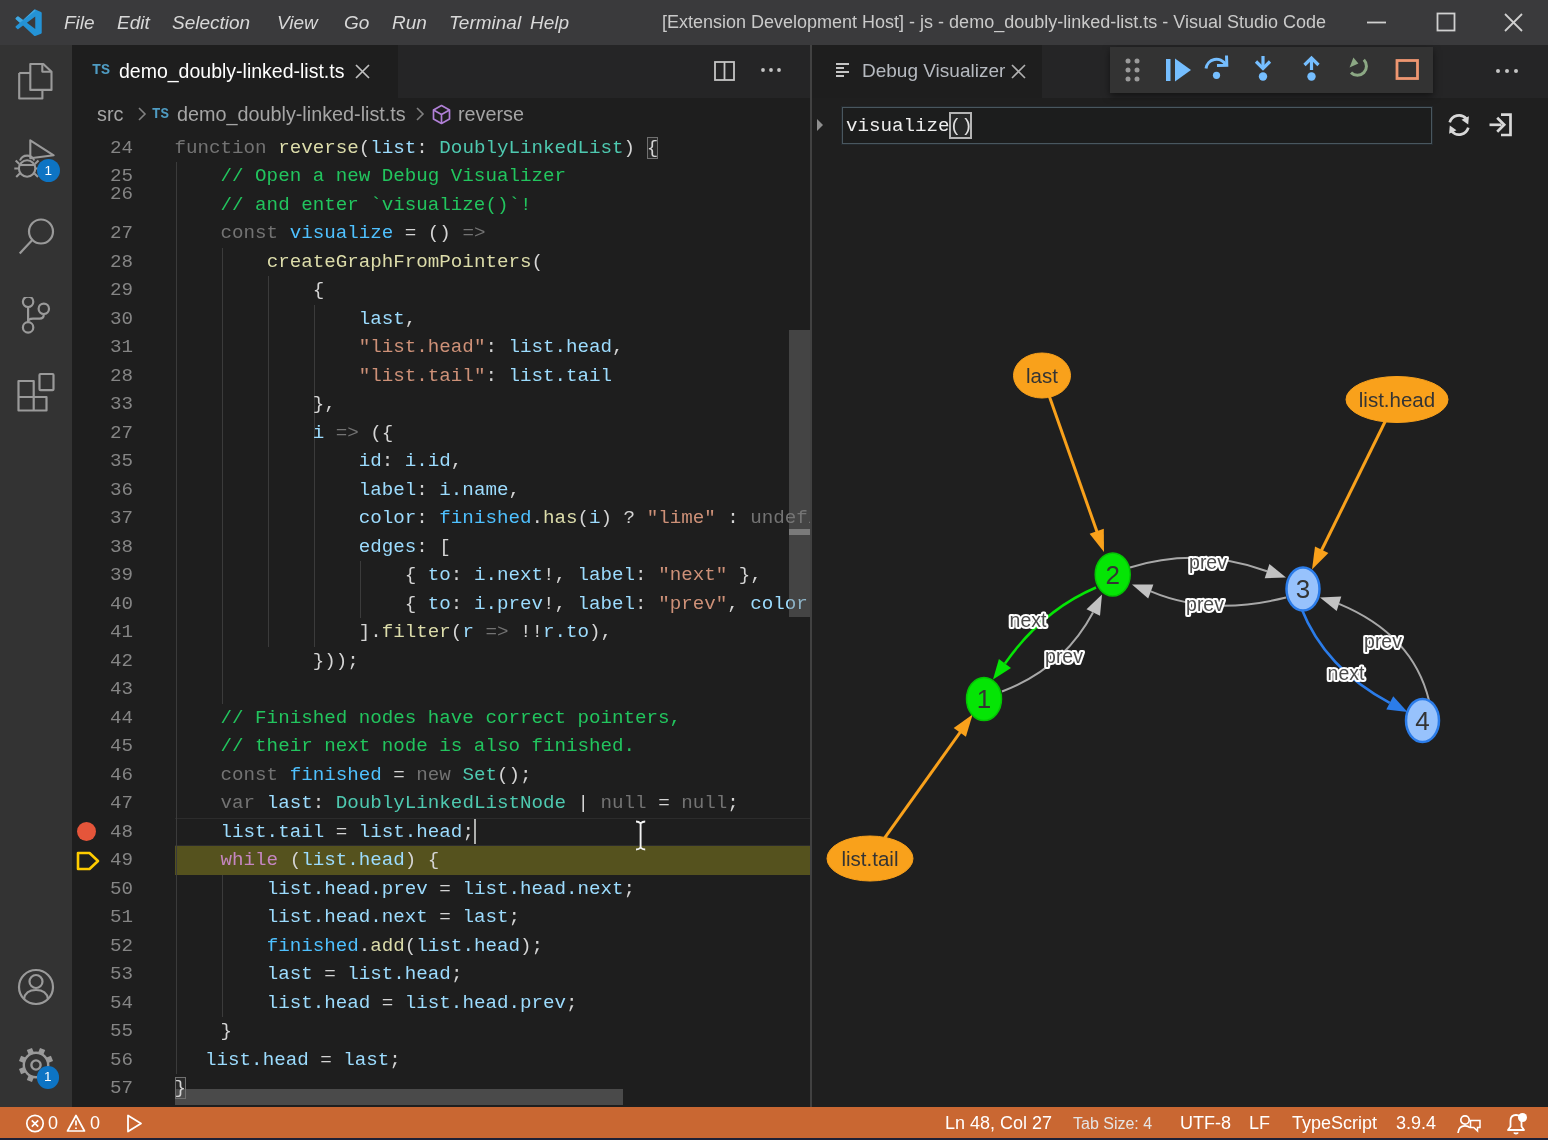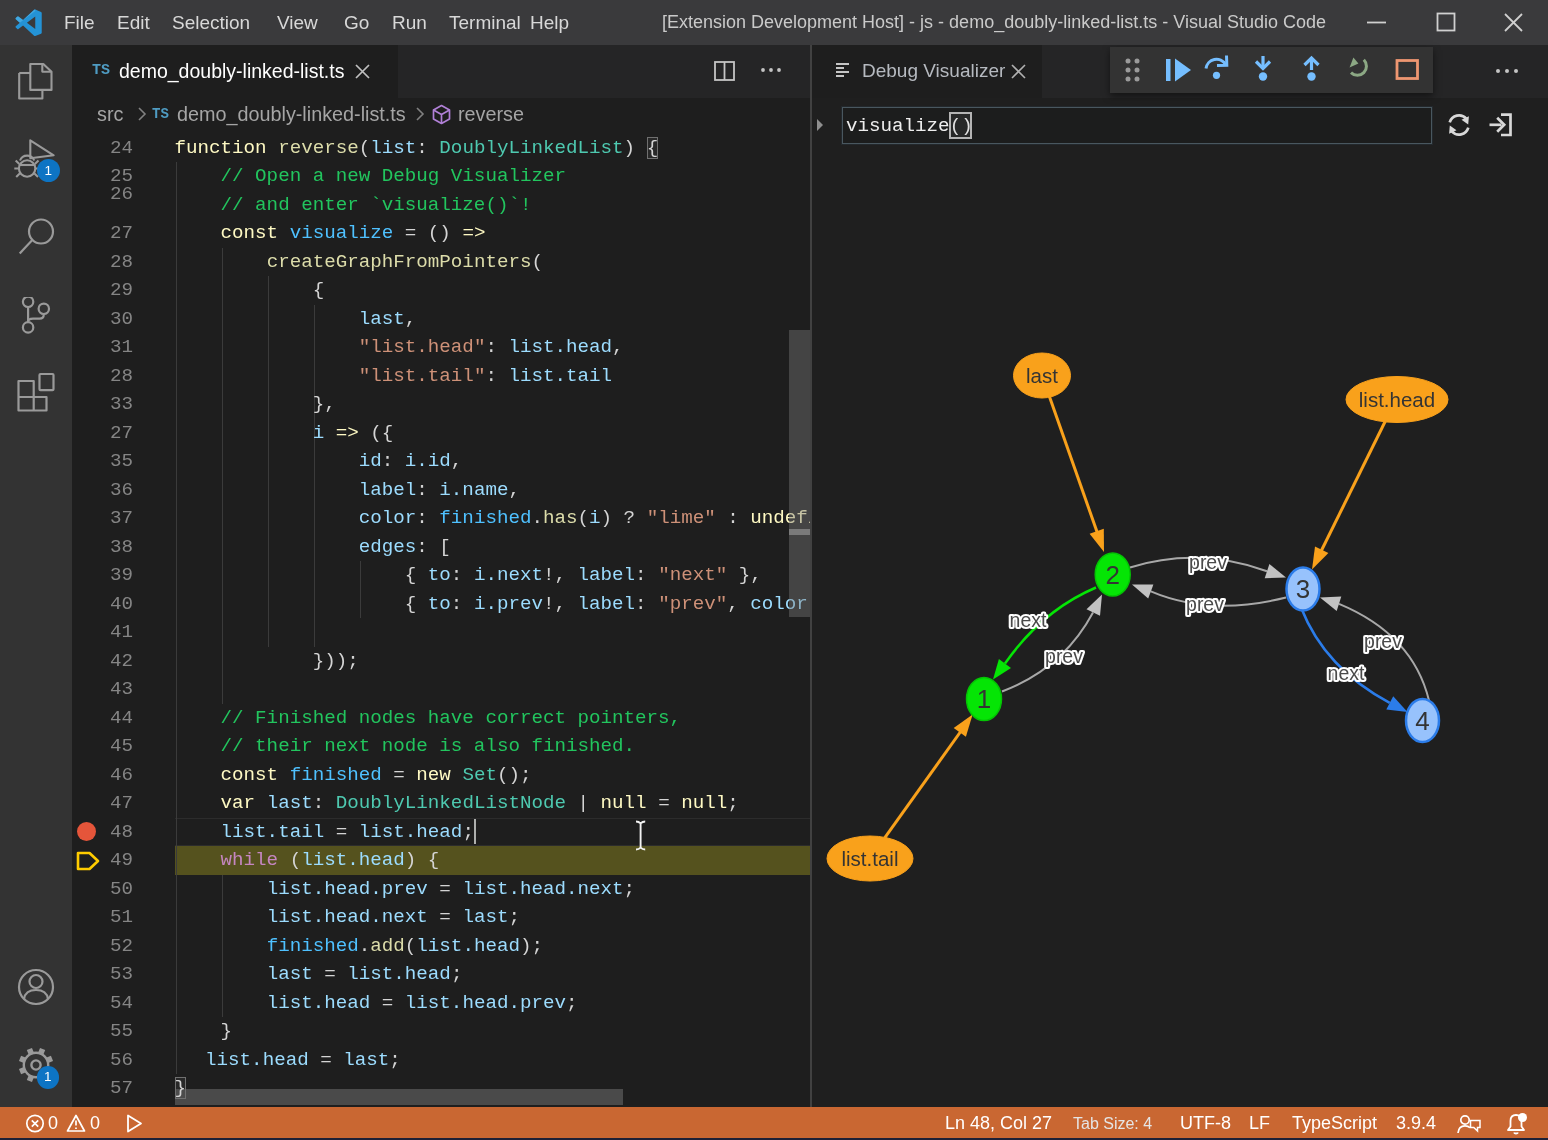--- a/index.html
+++ b/index.html
@@ -3,26 +3,26 @@
 * { margin:0; padding:0; box-sizing:border-box; }
 html,body { width:1548px; height:1140px; overflow:hidden; background:#1e1e1e; }
 #root { position:absolute; left:0; top:0; width:1548px; height:1140px;
   font-family:"Liberation Sans", sans-serif; overflow:hidden; background:#1e1e1e; }
 .abs { position:absolute; }
 .mono { font-family:"Liberation Mono", monospace; }
 .row { position:absolute; height:28.5px; line-height:28.5px; white-space:pre;
   font-family:"Liberation Mono", monospace; font-size:19.2px; color:#d4d4d4; }
 .ln { position:absolute; left:72px; width:61px; height:28.5px; line-height:28.5px;
   text-align:right; color:#858585; font-family:"Liberation Mono", monospace; font-size:19.2px; }
-.k { color:#fef9c3; } .kw { color:#c586c0; } .c { color:#22c55e;margin-top:8px; }
+.k { color:#737373; } .kw { color:#c586c0; } .c { color:#22c55e;margin-top:8px; }
 .s { color:#ce9178; } .f { color:#dcdcaa; } .t { color:#4ec9b0; }
 .v { color:#9cdcfe; } .cv { color:#4fc1ff; } .p { color:#d4d4d4; }
 .bx { outline:1px solid #707070; outline-offset:-1px; background:rgba(90,90,90,0.18); }
 .guide { position:absolute; width:1px; background:#3b3b3b; }
-.menu { position:absolute; top:0; height:45px; line-height:45px; color:#d8d8d8; font-size:19px; }
+.menu { position:absolute; top:0; height:45px; line-height:45px; color:#d8d8d8; font-size:19px;font-style:italic; }
 </style></head><body>
 <div id="root">
 <div class="abs" style="left:0;top:0;width:1548px;height:45px;background:#3a3a3c"></div>
 <svg class="abs" style="left:15px;top:9px" width="27" height="27" viewBox="0 0 100 100">
 <path fill="#2493d6" d="M96.5 10.7 75 2.3c-1.5-.6-3.2-.3-4.4.9L29.8 41.1 12.6 28c-1.2-.9-2.9-.8-4 .2L2.9 33.3c-1.3 1.2-1.3 3.2 0 4.4L17.8 51 2.9 64.3c-1.3 1.2-1.3 3.2 0 4.4l5.7 5.1c1.1 1 2.8 1.1 4 .2l17.2-13.1 40.8 37.9c1.2 1.2 2.9 1.5 4.4.9l21.5-8.4c1.5-.6 2.5-2.1 2.5-3.7V14.4c0-1.6-1-3.1-2.5-3.7zM75 74.3 44.1 51 75 27.7v46.6z"></path>
 <path fill="#59b9ed" d="M75 2c-1.2-.3-2.5 0-3.4 1L29.8 41.1 12.6 28c-1.2-.9-2.9-.8-4 .2L2.9 33.3c-1.3 1.2-1.3 3.2 0 4.4L17.8 51l57.2-44z" opacity="0.55"></path>
 </svg>
 <div class="menu" style="left:64px">File</div>
 <div class="menu" style="left:117px">Edit</div>
 <div class="menu" style="left:172px">Selection</div>
@@ -170,20 +170,21 @@
 <div class="row" style="left:174.5px;top:475.75px"><span class="p">                </span><span class="v">label</span><span class="p">: </span><span class="v">i.name</span><span class="p">,</span></div>
 <div class="ln" style="top:504.25px">37</div>
 <div class="row" style="left:174.5px;top:504.25px"><span class="p">                </span><span class="v">color</span><span class="p">: </span><span class="cv">finished</span><span class="p">.</span><span class="f">has</span><span class="p">(</span><span class="v">i</span><span class="p">) ? </span><span class="s">"lime"</span><span class="p"> : </span><span class="k">undefined</span></div>
 <div class="ln" style="top:532.75px">38</div>
 <div class="row" style="left:174.5px;top:532.75px"><span class="p">                </span><span class="v">edges</span><span class="p">: [</span></div>
 <div class="ln" style="top:561.25px">39</div>
 <div class="row" style="left:174.5px;top:561.25px"><span class="p">                    { </span><span class="v">to</span><span class="p">: </span><span class="v">i.next</span><span class="p">!, </span><span class="v">label</span><span class="p">: </span><span class="s">"next"</span><span class="p"> },</span></div>
 <div class="ln" style="top:589.75px">40</div>
 <div class="row" style="left:174.5px;top:589.75px"><span class="p">                    { </span><span class="v">to</span><span class="p">: </span><span class="v">i.prev</span><span class="p">!, </span><span class="v">label</span><span class="p">: </span><span class="s">"prev"</span><span class="p">, </span><span class="v">color</span></div>
 <div class="ln" style="top:618.25px">41</div>
+<div class="row" style="left:174.5px;top:618.25px"><span class="p">                ].</span><span class="f">filter</span><span class="p">(</span><span class="v">r</span><span class="p"> </span><span class="k">=&gt;</span><span class="p"> !!</span><span class="v">r.to</span><span class="p">),</span></div>
 <div class="ln" style="top:646.75px">42</div>
 <div class="row" style="left:174.5px;top:646.75px"><span class="p">            }));</span></div>
 <div class="ln" style="top:675.25px">43</div>
 <div class="ln" style="top:703.75px">44</div>
 <div class="row" style="left:174.5px;top:703.75px"><span class="c">    // Finished nodes have correct pointers,</span></div>
 <div class="ln" style="top:732.25px">45</div>
 <div class="row" style="left:174.5px;top:732.25px"><span class="c">    // their next node is also finished.</span></div>
 <div class="ln" style="top:760.75px">46</div>
 <div class="row" style="left:174.5px;top:760.75px"><span class="p">    </span><span class="k">const</span><span class="p"> </span><span class="cv">finished</span><span class="p"> = </span><span class="k">new</span><span class="p"> </span><span class="t">Set</span><span class="p">();</span></div>
 <div class="ln" style="top:789.25px">47</div>

